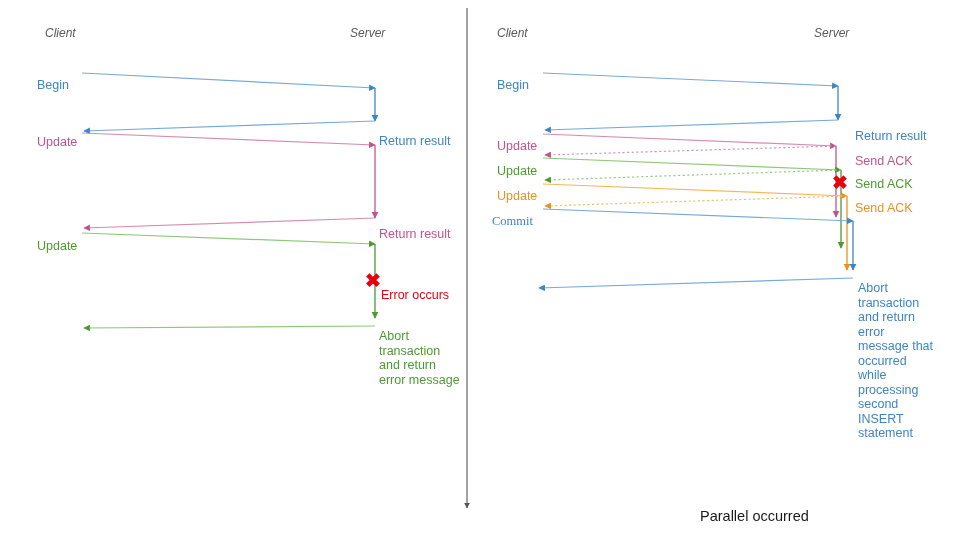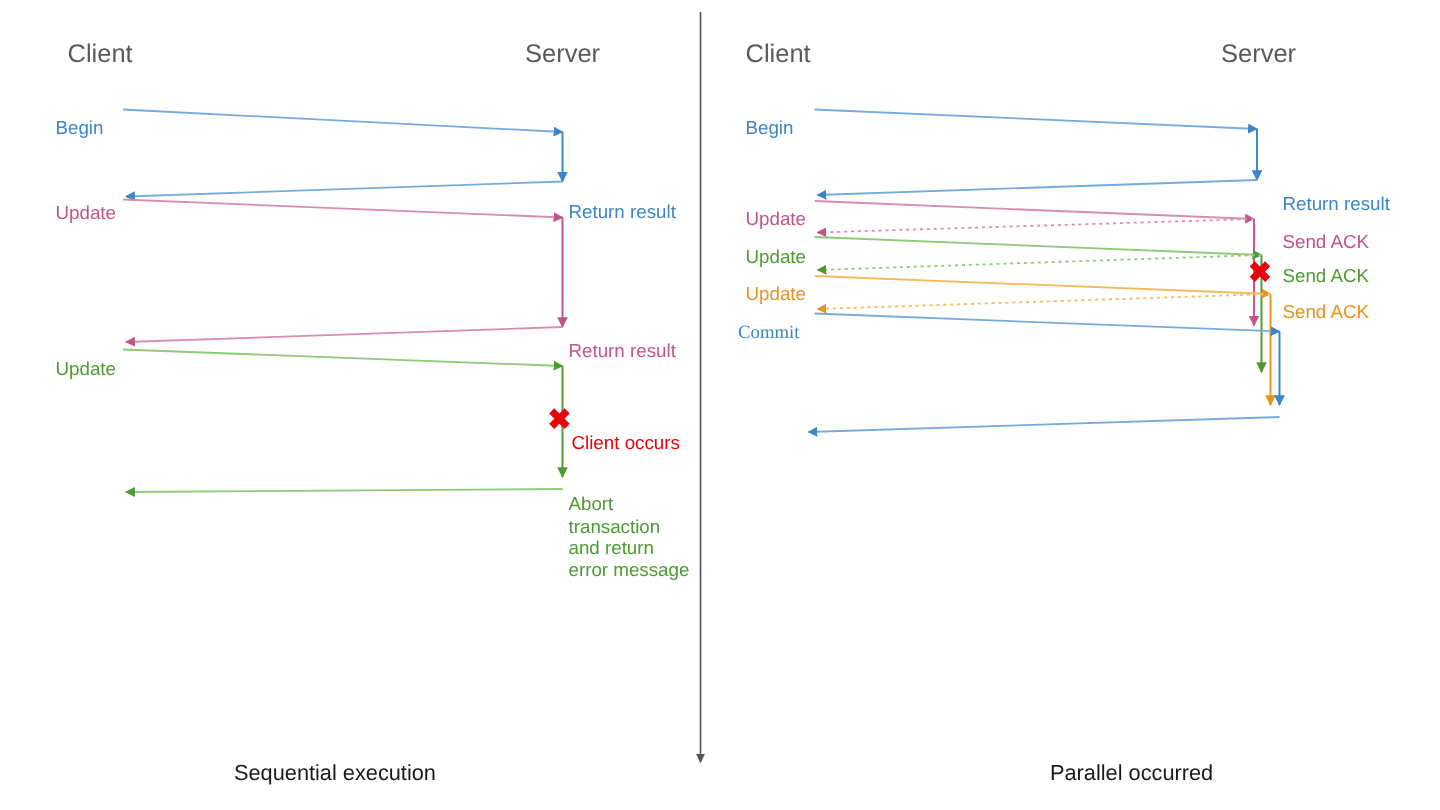--- a/index.html
+++ b/index.html
@@ -34,21 +34,22 @@
     letter-spacing: 0px;
     margin-top: 16px;
   }
   .lbl.multi {
     white-space: normal;
     line-height: 14.5px;
   }
   .actor {
     position: absolute;
     font-family: "Liberation Sans", sans-serif;
-    font-size: 17px;
+    font-style: italic;
+    font-size: 12px;
     color: #5a5a5a;
     white-space: pre;
   }
   .footer {
     position: absolute;
     font-family: "Liberation Sans", sans-serif;
     font-size: 14.5px;
     color: #1a1a1a;
     white-space: pre;
   }
@@ -170,35 +171,35 @@
       <line x1="543" y1="184" x2="847" y2="196" stroke="#f5b95a" stroke-width="1.2" marker-end="url(#arw-orange-end)"></line>
       <line x1="847" y1="196" x2="847" y2="270" stroke="#e8921f" stroke-width="1.3" marker-end="url(#arw-orange-end)"></line>
       <line x1="847" y1="196" x2="545" y2="206" stroke="#f5b95a" stroke-width="1.2" stroke-dasharray="2,2.6" marker-end="url(#arw-orange-end)"></line>
       <line x1="543" y1="209" x2="853" y2="221" stroke="#77aadd" stroke-width="1.2" marker-end="url(#arw-blue-end)"></line>
       <line x1="853" y1="221" x2="853" y2="270" stroke="#3d85c6" stroke-width="1.3" marker-end="url(#arw-blue-end)"></line>
       <line x1="853" y1="278" x2="539" y2="288" stroke="#77aadd" stroke-width="1.2" stroke-dasharray="none" marker-end="url(#arw-blue-end)"></line>
     </svg>
 <div class="timelbl" style="left: 450px; top: 539px;">Time</div>
     <div class="actor" style="left: 45px; top: 26px; color: rgb(90, 90, 90);">Client</div>
     <div class="actor" style="left: 350px; top: 26px; color: rgb(90, 90, 90);">Server</div>
-    <div class="footer" style="left: 156px; top: 508px; color: rgb(26, 26, 26);">Sequential execution</div>
     <div class="lbl" style="left: 37px; top: 63px; color: rgb(61, 133, 198);">Begin</div>
     <div class="lbl" style="left: 379px; top: 119px; color: rgb(61, 133, 198);">Return result</div>
     <div class="lbl" style="left: 37px; top: 120px; color: rgb(193, 85, 139);">Update</div>
     <div class="lbl" style="left: 379px; top: 212px; color: rgb(193, 85, 139);">Return result</div>
     <div class="lbl" style="left: 37px; top: 224px; color: rgb(78, 154, 50);">Update</div>
     <div class="lbl multi" style="left: 379px; top: 313px; color: rgb(78, 154, 50); width: 82px;">Abort transaction and return error message</div>
     <div class="xmark" style="left: 365px; top: 271px; color: rgb(232, 0, 11);">✖</div>
-    <div class="lbl" style="left: 381px; top: 273px; color: rgb(232, 0, 11);">Client occurs</div>
+    <div class="lbl" style="left: 381px; top: 273px; color: rgb(232, 0, 11);">Error occurs</div>
     <div class="actor" style="left: 497px; top: 26px; color: rgb(90, 90, 90);">Client</div>
     <div class="actor" style="left: 814px; top: 26px; color: rgb(90, 90, 90);">Server</div>
     <div class="footer" style="left: 700px; top: 508px; color: rgb(26, 26, 26);">Parallel occurred</div>
     <div class="lbl" style="left: 497px; top: 63px; color: rgb(61, 133, 198);">Begin</div>
     <div class="lbl" style="left: 855px; top: 114px; color: rgb(61, 133, 198);">Return result</div>
     <div class="lbl" style="left: 497px; top: 124px; color: rgb(193, 85, 139);">Update</div>
     <div class="lbl" style="left: 855px; top: 139px; color: rgb(193, 85, 139);">Send ACK</div>
     <div class="lbl" style="left: 497px; top: 149px; color: rgb(78, 154, 50);">Update</div>
     <div class="lbl" style="left: 855px; top: 162px; color: rgb(78, 154, 50);">Send ACK</div>
     <div class="lbl" style="left: 497px; top: 174px; color: rgb(232, 146, 31);">Update</div>
     <div class="lbl" style="left: 855px; top: 186px; color: rgb(232, 146, 31);">Send ACK</div>
     <div class="lbl" style="left: 492px; top: 199px; color: rgb(61, 133, 198); font-family: Liberation Serif, serif;">Commit</div>
+    <div class="lbl multi" style="left: 858px; top: 265px; color: rgb(61, 133, 198); width: 78px;">Abort transaction and return error message that occurred while processing second INSERT statement</div>
     <div class="xmark" style="left: 832px; top: 173px; color: rgb(232, 0, 11);">✖</div>
   </div>
 
 </body></html>

